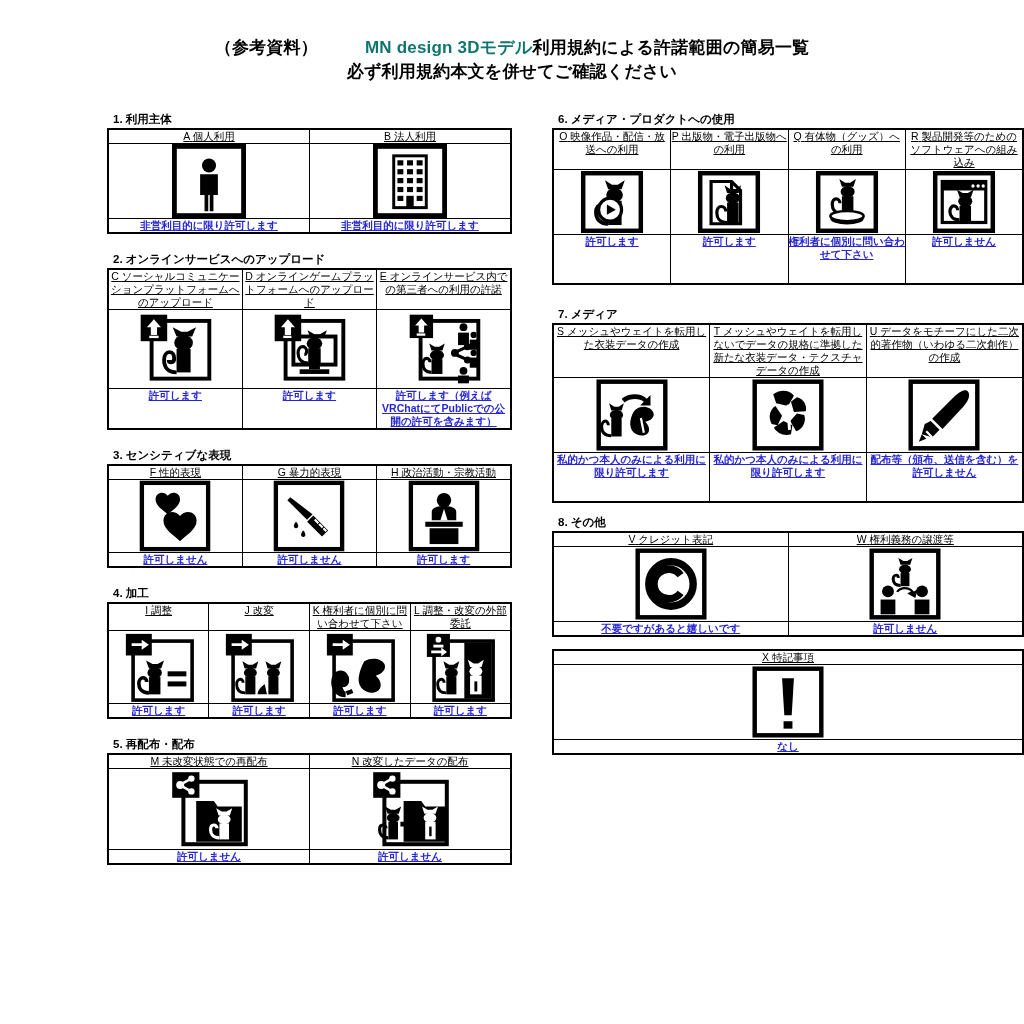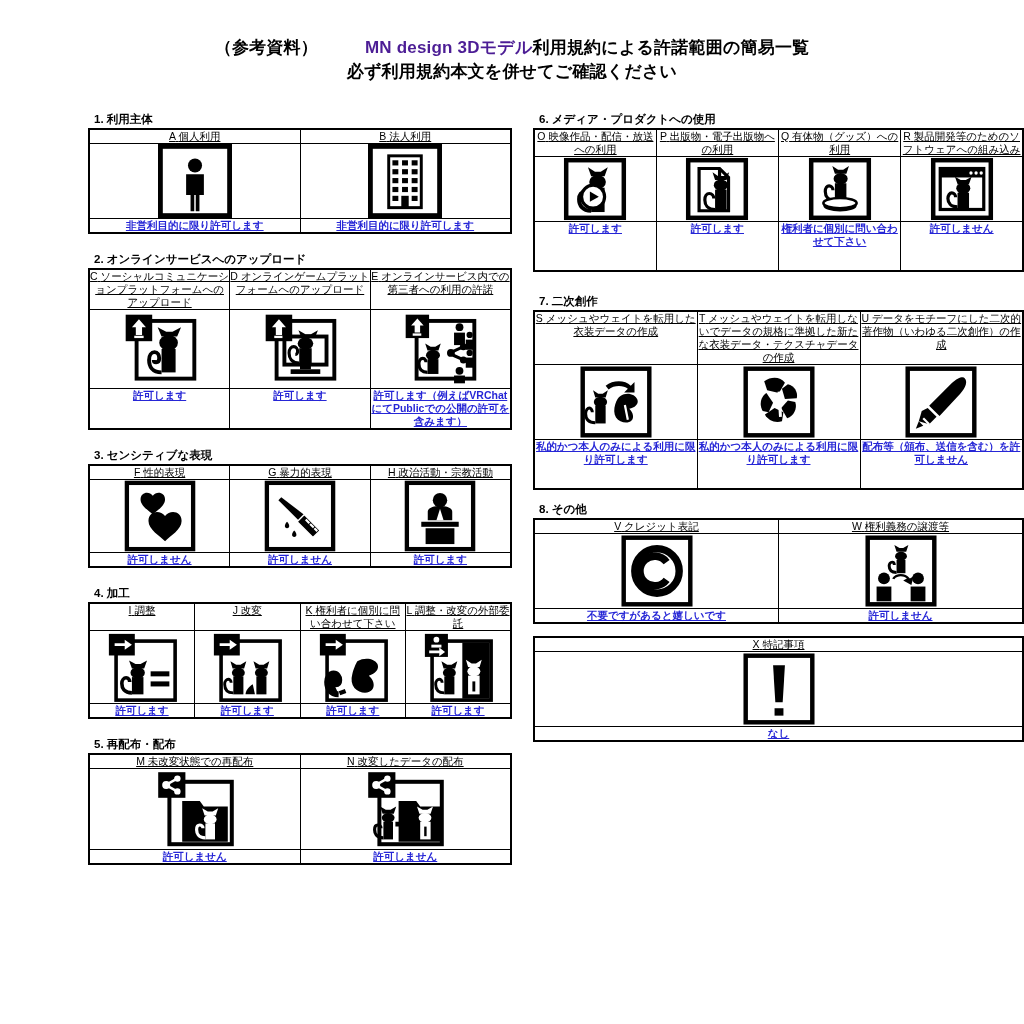--- a/index.html
+++ b/index.html
@@ -15,27 +15,27 @@
 
   
   .title-block{
     position:absolute;left:0;top:36px;width:1024px;
     text-align:center;
   }
   .title-line{
     font-size:17px;font-weight:bold;line-height:24px;letter-spacing:0.2px;
     white-space:nowrap;
   }
-  .title-accent{color:#4c1d95;margin-left:47px;}
+  .title-accent{color:#0f766e;margin-left:47px;}
 
   
   .col-left{position:absolute;left:88px;top:112px;width:424px;}
   .col-right{position:absolute;left:533px;top:112px;width:491px;}
 
-  .section{margin-bottom:0;}
+  .section{margin-bottom:0;margin-left:19px;}
   .section-title{
     font-size:11.5px;font-weight:bold;line-height:14px;
     margin:0 0 2px 6px;white-space:nowrap;
   }
 
   table.grid{
     border-collapse:collapse;
     width:100%;
     table-layout:fixed;
     border:2px solid #000;
@@ -593,21 +593,21 @@
         </tr>
       </tbody>
         </table>
     </div>
 
     <div class="spacer-l"></div>
 
     <div class="section">
       <div class="section-title">
         <span>7.</span>
-        <span>二次創作</span>
+        <span>メディア</span>
       </div>
       <table class="grid">
         <tbody>
             <tr>
           <td class="hd">
             <span>S</span> 
             <span>メッシュやウェイトを転用した衣装データの作成</span>
           </td>
           <td class="hd">
             <span>T</span> 

